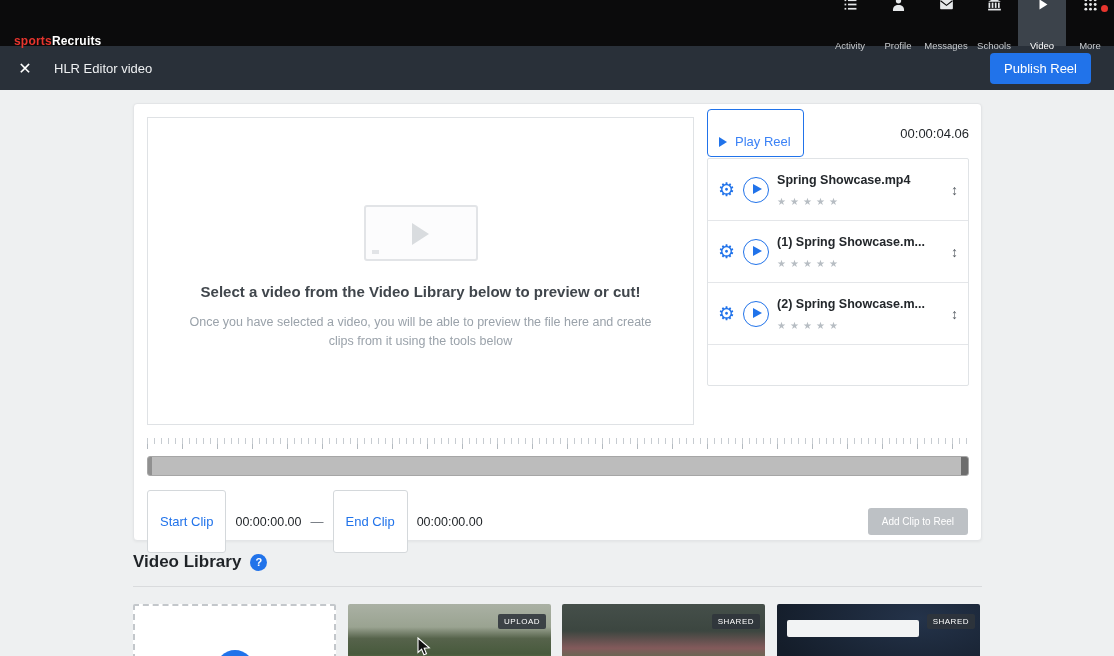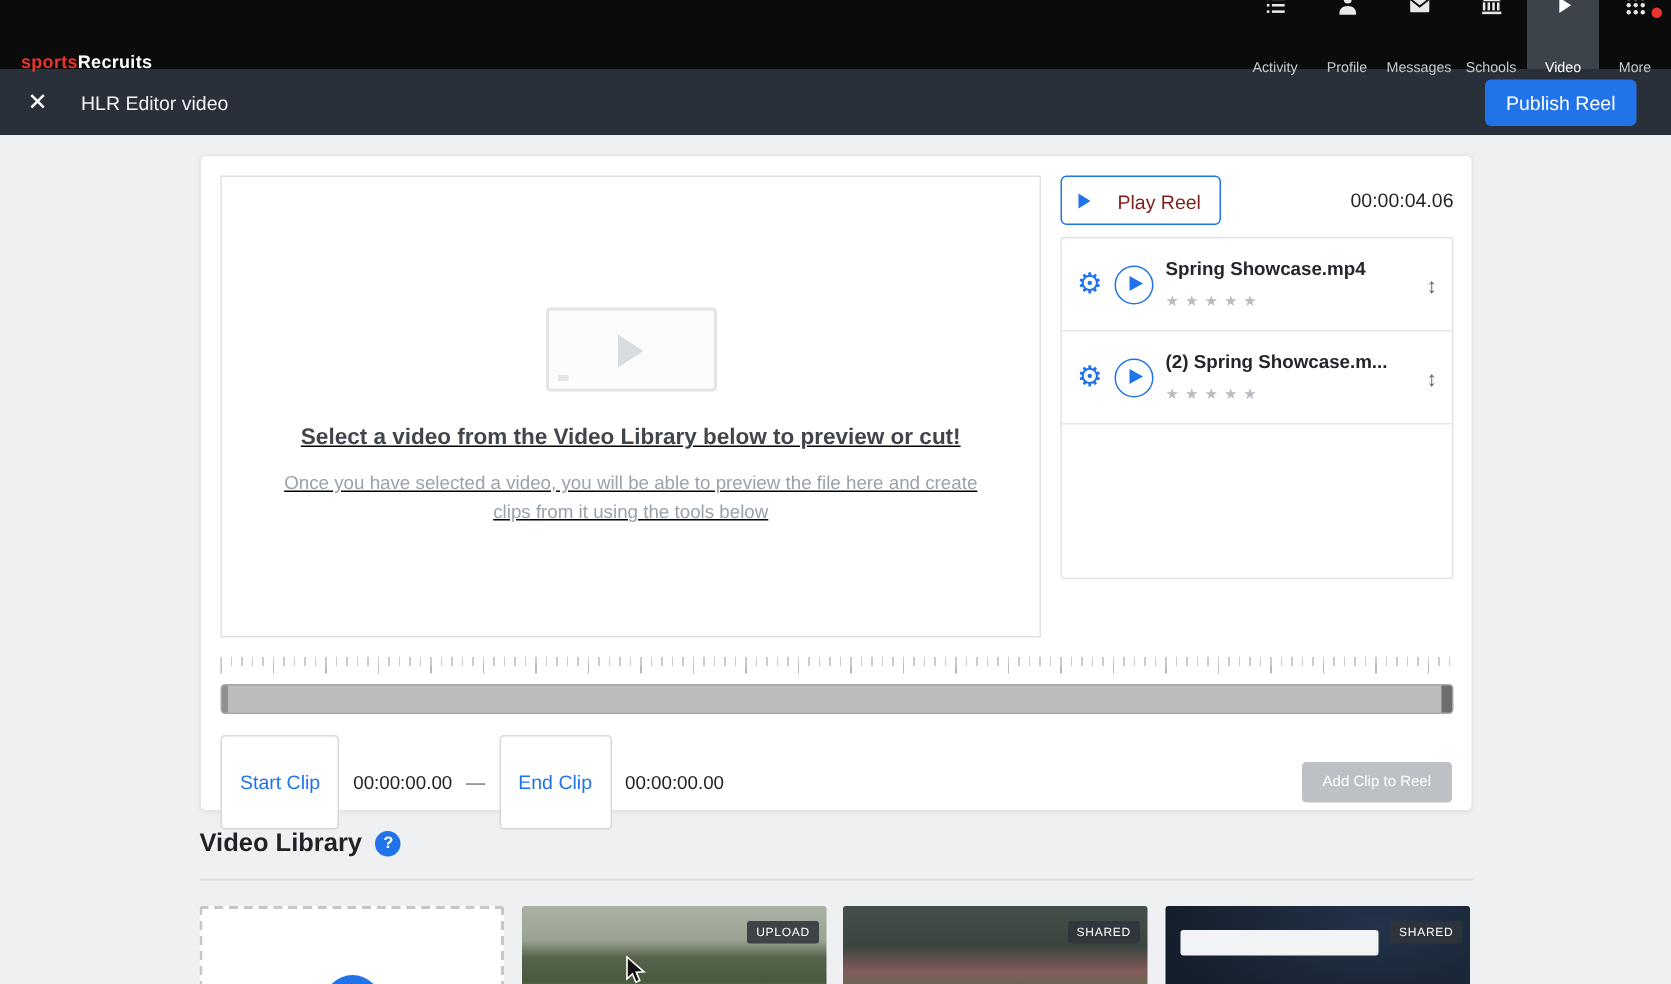--- a/index.html
+++ b/index.html
@@ -35,36 +35,36 @@
   .sub-title { color:#eef0f2; font-size:13px; margin-left:14px; }
   .publish-btn { margin-left:auto; background:#2173ea; color:#fff; font-size:13px;
                  padding:8px 14px; border-radius:4px; border:none; cursor:pointer; }
 
   
   .editor-card { position:absolute; left:133px; top:103px; width:849px; height:438px;
                  background:#ffffff; border:1px solid #e3e5e7; border-radius:4px;
                  box-shadow:0 1px 3px rgba(0,0,0,.05); }
 
   .preview { position:absolute; left:13px; top:13px; width:547px; height:308px;
-             border:1px solid #dfe2e5; text-align:center; background:#fff;text-decoration:underline; }
+             border:1px solid #dfe2e5; text-align:center; background:#fff; }
   .player-ph { margin:87px auto 0; width:114px; height:56px; border:2px solid #e2e4e7;
                border-radius:3px; position:relative; background:#fcfcfd; }
   .player-ph .tri { position:absolute; left:46px; top:16px; width:0; height:0;
                     border-left:17px solid #d9dcdf; border-top:11px solid transparent;
                     border-bottom:11px solid transparent; }
   .player-ph .nub { position:absolute; left:6px; bottom:5px; width:7px; height:4px; background:#e2e4e7; }
   .preview-headline { margin-top:22px; font-size:15px; font-weight:bold; color:#40464c; }
   .preview-subtext { margin:13px auto 0; max-width:485px; font-size:12.5px; color:#9aa2aa; line-height:1.55; }
 
   
   .reel-panel { position:absolute; left:573px; top:13px; width:262px; }
   .reel-head { display:flex; align-items:center; justify-content:space-between; height:32px; }
-  .play-reel-btn { border:1px solid #2173ea; color:#7f1d1d; background:#fff; font-size:13px;
-                   padding:9px 12px 7px 11px; border-radius:4px; display:flex; align-items:center;
-                   gap:18px; cursor:pointer; }
+  .play-reel-btn { border:1px solid #2173ea; color:#3b82f6; background:#fff; font-size:13px;
+                   padding:24px 12px 7px 11px; border-radius:4px; display:flex; align-items:center;
+                   gap:8px; cursor:pointer; }
   .tri-sm { width:0; height:0; border-left:8px solid #2173ea; border-top:5px solid transparent;
             border-bottom:5px solid transparent; }
   .reel-time { font-size:13px; color:#1f2327; }
   .clip-list { margin-top:9px; border:1px solid #e0e3e6; border-radius:2px; height:228px; background:#fff; }
   .clip-item { display:flex; align-items:center; gap:8px; height:62px; padding:10px 8px 10px 10px;
                border-bottom:1px solid #e4e6e9; }
   .gear-icon::before { content:"⚙"; color:#2173ea; font-size:19px; line-height:1; }
   .play-circle { width:26px; height:26px; border:1.5px solid #2173ea; border-radius:50%;
                  position:relative; flex:none; cursor:pointer; background:#fff; }
   .play-circle::after { content:""; position:absolute; left:9px; top:6px; width:0; height:0;
@@ -240,20 +240,29 @@
       <div class="clip-item">
         <span class="gear-icon"></span>
         <span class="play-circle"></span>
         <span class="clip-info">
           <span class="clip-title">Spring Showcase.mp4</span>
           <span class="stars"></span>
         </span>
         <span class="drag-handle"></span>
       </div>
 
+      <div class="clip-item">
+        <span class="gear-icon"></span>
+        <span class="play-circle"></span>
+        <span class="clip-info">
+          <span class="clip-title">(1) Spring Showcase.m...</span>
+          <span class="stars"></span>
+        </span>
+        <span class="drag-handle"></span>
+      </div>
 
       <div class="clip-item">
         <span class="gear-icon"></span>
         <span class="play-circle"></span>
         <span class="clip-info">
           <span class="clip-title">(2) Spring Showcase.m...</span>
           <span class="stars"></span>
         </span>
         <span class="drag-handle"></span>
       </div>

